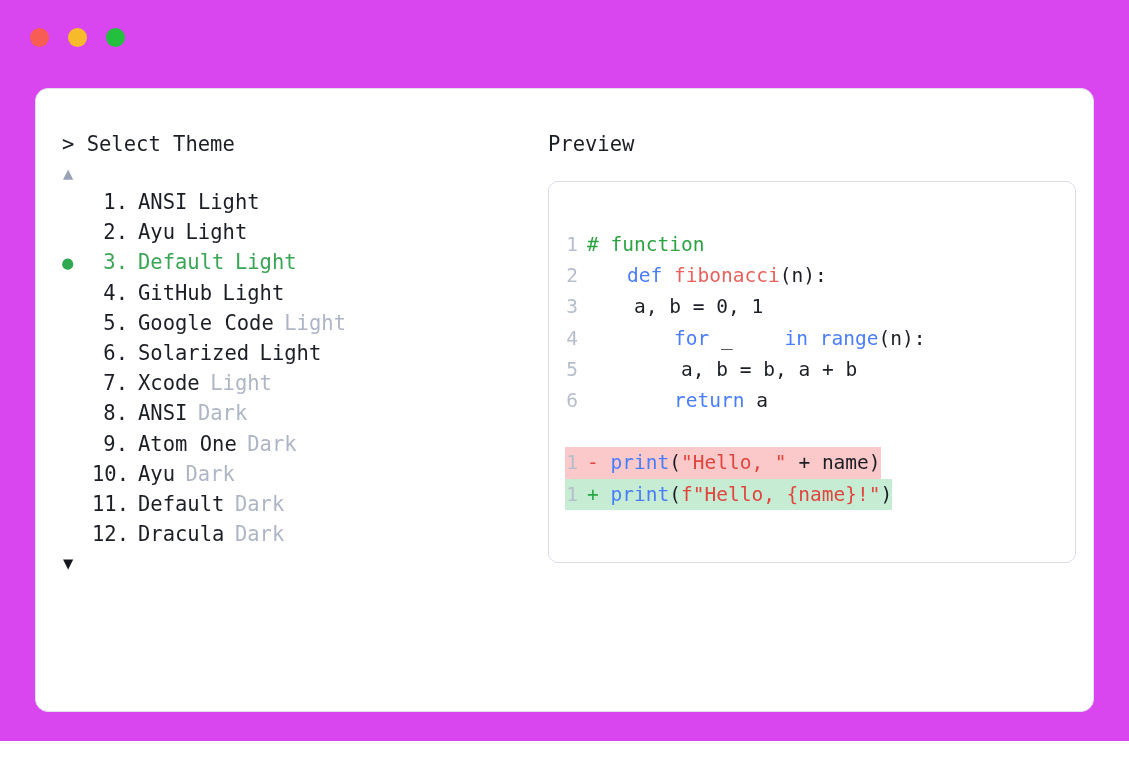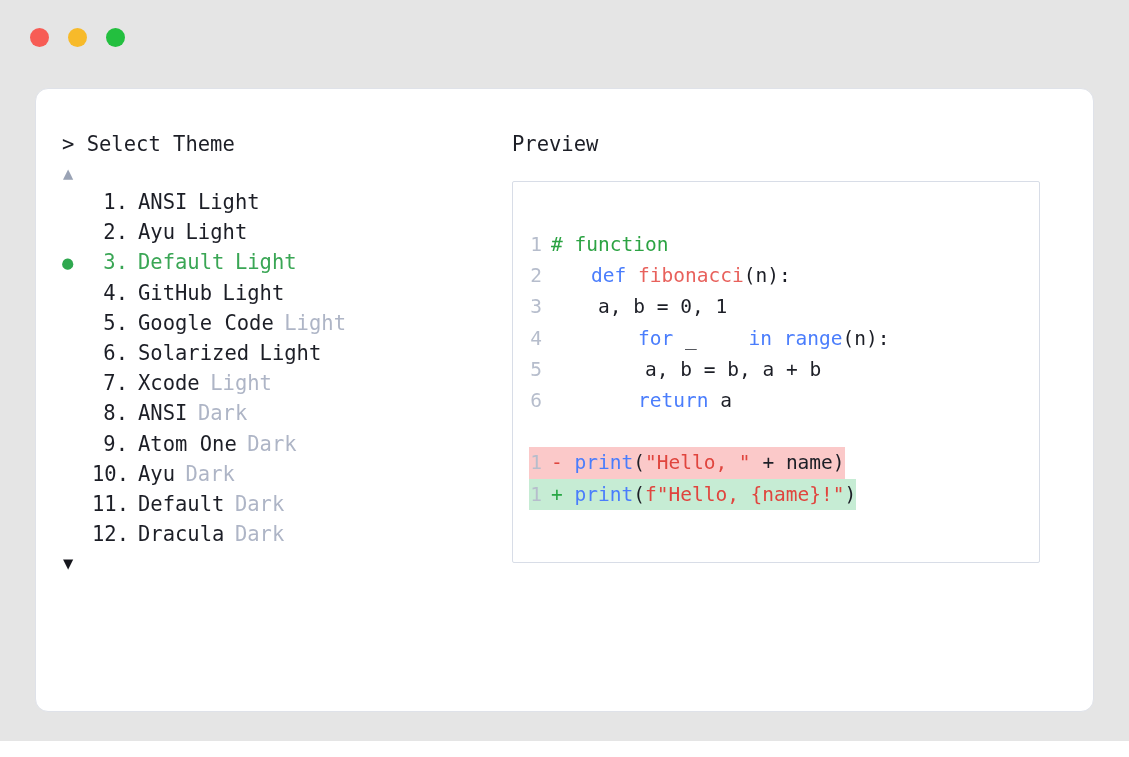--- a/index.html
+++ b/index.html
@@ -11,21 +11,21 @@
     width: 1129px;
     height: 757px;
     font-family: "DejaVu Sans Mono", "Liberation Mono", monospace;
     -webkit-font-smoothing: antialiased;
   }
 
   #app {
     position: relative;
     width: 1129px;
     height: 741px;
-    background: #e5e5e5;
+    background: #d946ef;
     overflow: hidden;
     text-decoration: underline;
   }
 
   
   .titlebar {
     position: absolute;
     left: 30px;
     top: 28px;
     display: flex;
@@ -131,38 +131,38 @@
     top: 556px;
     font-size: 20.5px;
     line-height: 30px;
     color: #a8afc2;
     white-space: pre;
   }
 
   
   .right-col {
     position: absolute;
-    left: 476px;
+    left: 512px;
     top: 40px;
     width: 535px;
   }
   .preview-label {
     font-size: 20.5px;
     line-height: 30px;
     color: #1c1e26;
     white-space: pre;
   }
   .preview-box {
     margin-top: 22px;
     width: 528px;
     height: 382px;
     box-sizing: border-box;
     background: #ffffff;
     border: 1.8px solid #d8dde7;
-    border-radius: 2px;
+    border-radius: 10px;
     position: relative;
     overflow: hidden;
   }
 
   .code {
     position: absolute;
     left: 16px;
     top: 47px;
     font-size: 19.5px;
     line-height: 31.2px;

